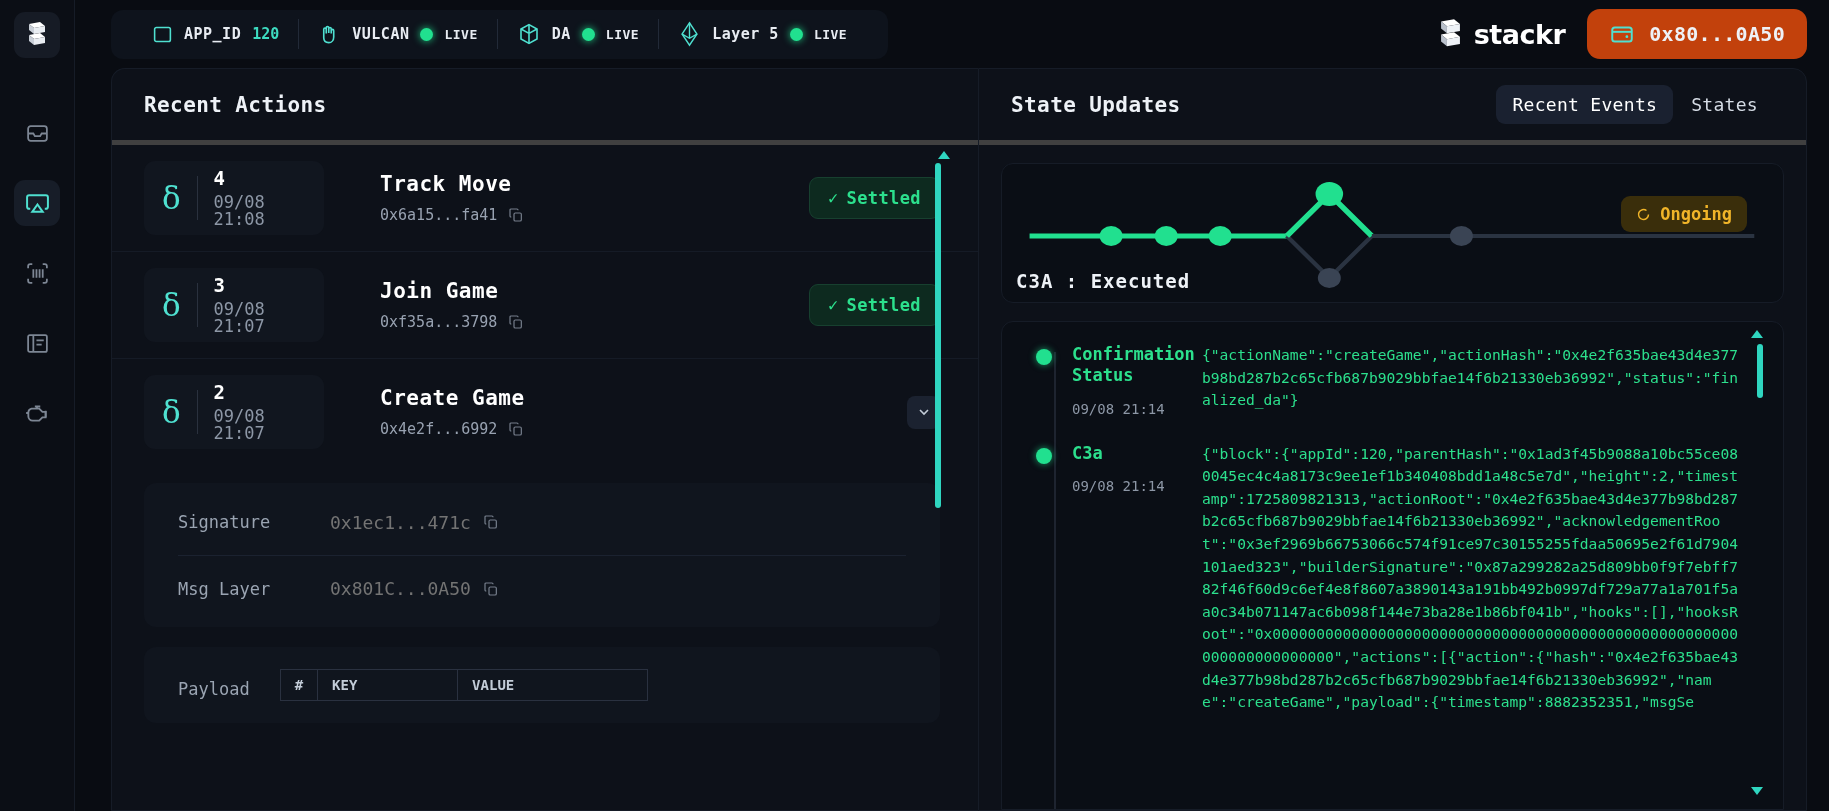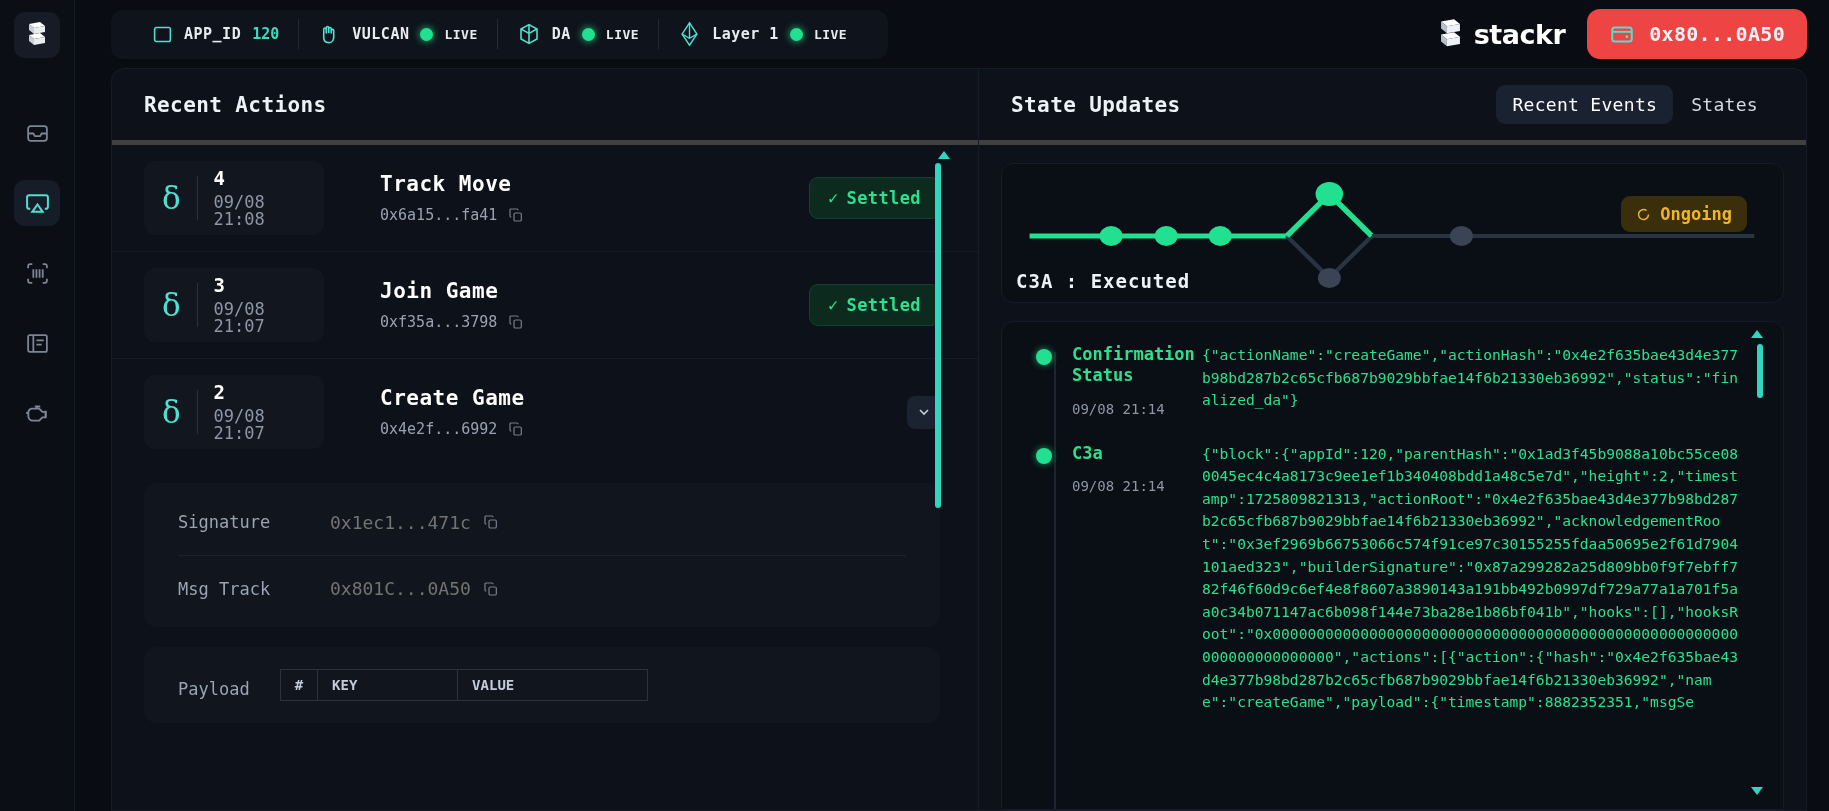--- a/index.html
+++ b/index.html
@@ -58,21 +58,21 @@
   .dot-live {
     width: 13px; height: 13px; border-radius: 50%;
     background: #21e08f; box-shadow: 0 0 7px 1px rgba(33,224,143,.65);
   }
   .chip-sep { width: 1px; height: 30px; background: #222a38; }
   .topbar-right { margin-left: auto; display: flex; align-items: center; gap: 22px; }
   .brand { display: flex; align-items: center; gap: 10px; }
   .brand-text { font-family: "DejaVu Sans", sans-serif; font-size: 27px; font-weight: 700; color: #ffffff; letter-spacing: -0.5px; }
   .wallet {
     display: flex; align-items: center; gap: 14px;
-    height: 50px; border-radius: 13px; background: #ef4444;
+    height: 50px; border-radius: 13px; background: #c2410c;
     padding: 0 22px; cursor: pointer;
   }
   .wallet-addr { font-size: 20px; color: #eef2f7; font-weight: 700; letter-spacing: .3px; }
 
   
   .body-area { flex: 1 1 auto; display: flex; padding: 0 22px 0 36px; gap: 0; min-height: 0; }
   .panel {
     background: #0d1119;
     border: 1px solid #161c27;
     border-radius: 14px 14px 0 0;
@@ -281,21 +281,21 @@
           <span class="dot-live"></span>
           <span class="live">LIVE</span>
         </div>
         <div class="chip-sep"></div>
 
         <div class="chip">
           <svg width="23" height="26" viewBox="0 0 24 28" fill="none" stroke="#4fe0d0" stroke-width="1.5">
             <path d="M12 2 4 14l8 4.6 8-4.6z"></path>
               <path d="M12 2v16.6M4 14l8 12 8-12"></path>
           </svg>
-          <span class="lbl">Layer 1</span>
+          <span class="lbl">Layer 5</span>
           <span class="dot-live"></span>
           <span class="live">LIVE</span>
         </div>
       </div>
 
       <div class="topbar-right">
         <div class="brand">
           <svg width="27" height="33" viewBox="0 0 22 28">
             <path d="M3 3 L14 1 L19 5 L8 7 Z" fill="#ffffff"></path>
             <path d="M3 3 L3 9 L8 13 L8 7 Z" fill="#b9c0cb"></path>
@@ -408,21 +408,21 @@
                 <span class="detail-key">Signature</span>
                 <span class="detail-val">
                   <span>0x1ec1...471c</span>
                   <svg class="copy-ico" width="16" height="16" viewBox="0 0 24 24" fill="none" stroke="#98a2b1" stroke-width="1.8">
                     <rect x="9" y="9" width="11" height="12" rx="2"></rect>
                       <path d="M5 15H4.5A1.5 1.5 0 0 1 3 13.5V4.5A1.5 1.5 0 0 1 4.5 3h9A1.5 1.5 0 0 1 15 4.5V5"></path>
                   </svg>
                 </span>
               </div>
               <div class="detail-row">
-                <span class="detail-key">Msg Track</span>
+                <span class="detail-key">Msg Layer</span>
                 <span class="detail-val">
                   <span>0x801C...0A50</span>
                   <svg class="copy-ico" width="16" height="16" viewBox="0 0 24 24" fill="none" stroke="#98a2b1" stroke-width="1.8">
                     <rect x="9" y="9" width="11" height="12" rx="2"></rect>
                       <path d="M5 15H4.5A1.5 1.5 0 0 1 3 13.5V4.5A1.5 1.5 0 0 1 4.5 3h9A1.5 1.5 0 0 1 15 4.5V5"></path>
                   </svg>
                 </span>
               </div>
             </div>
 

